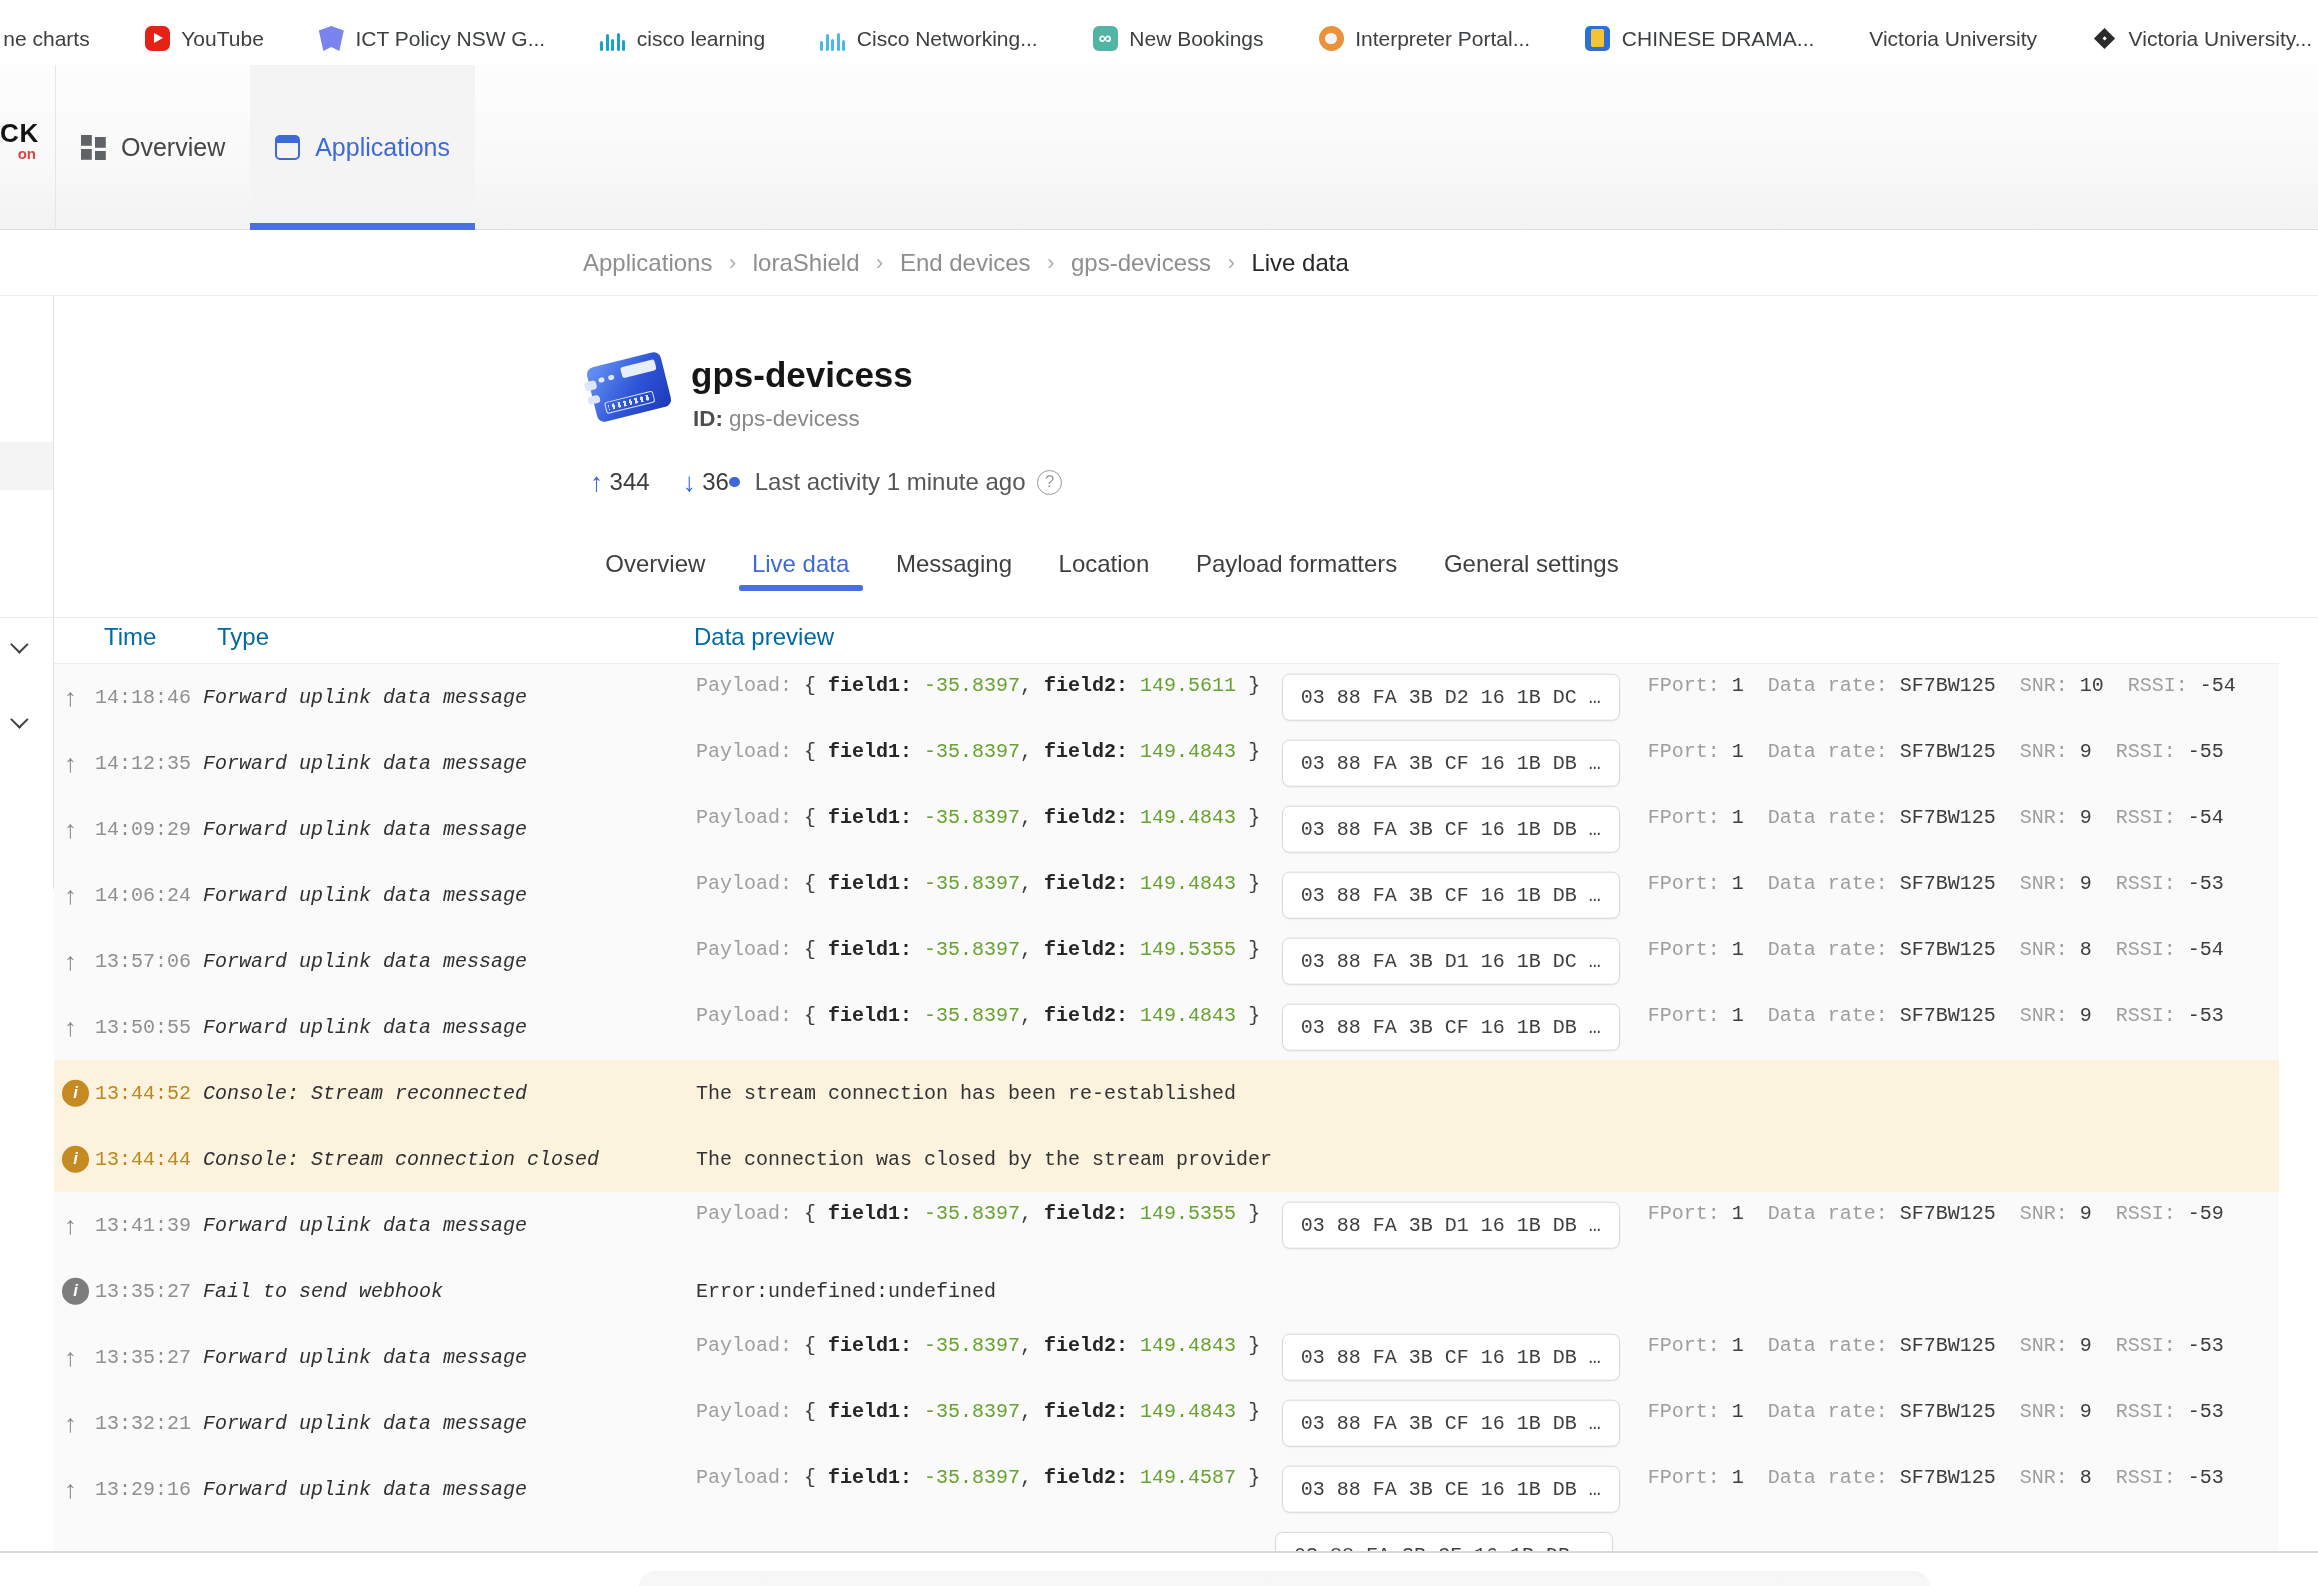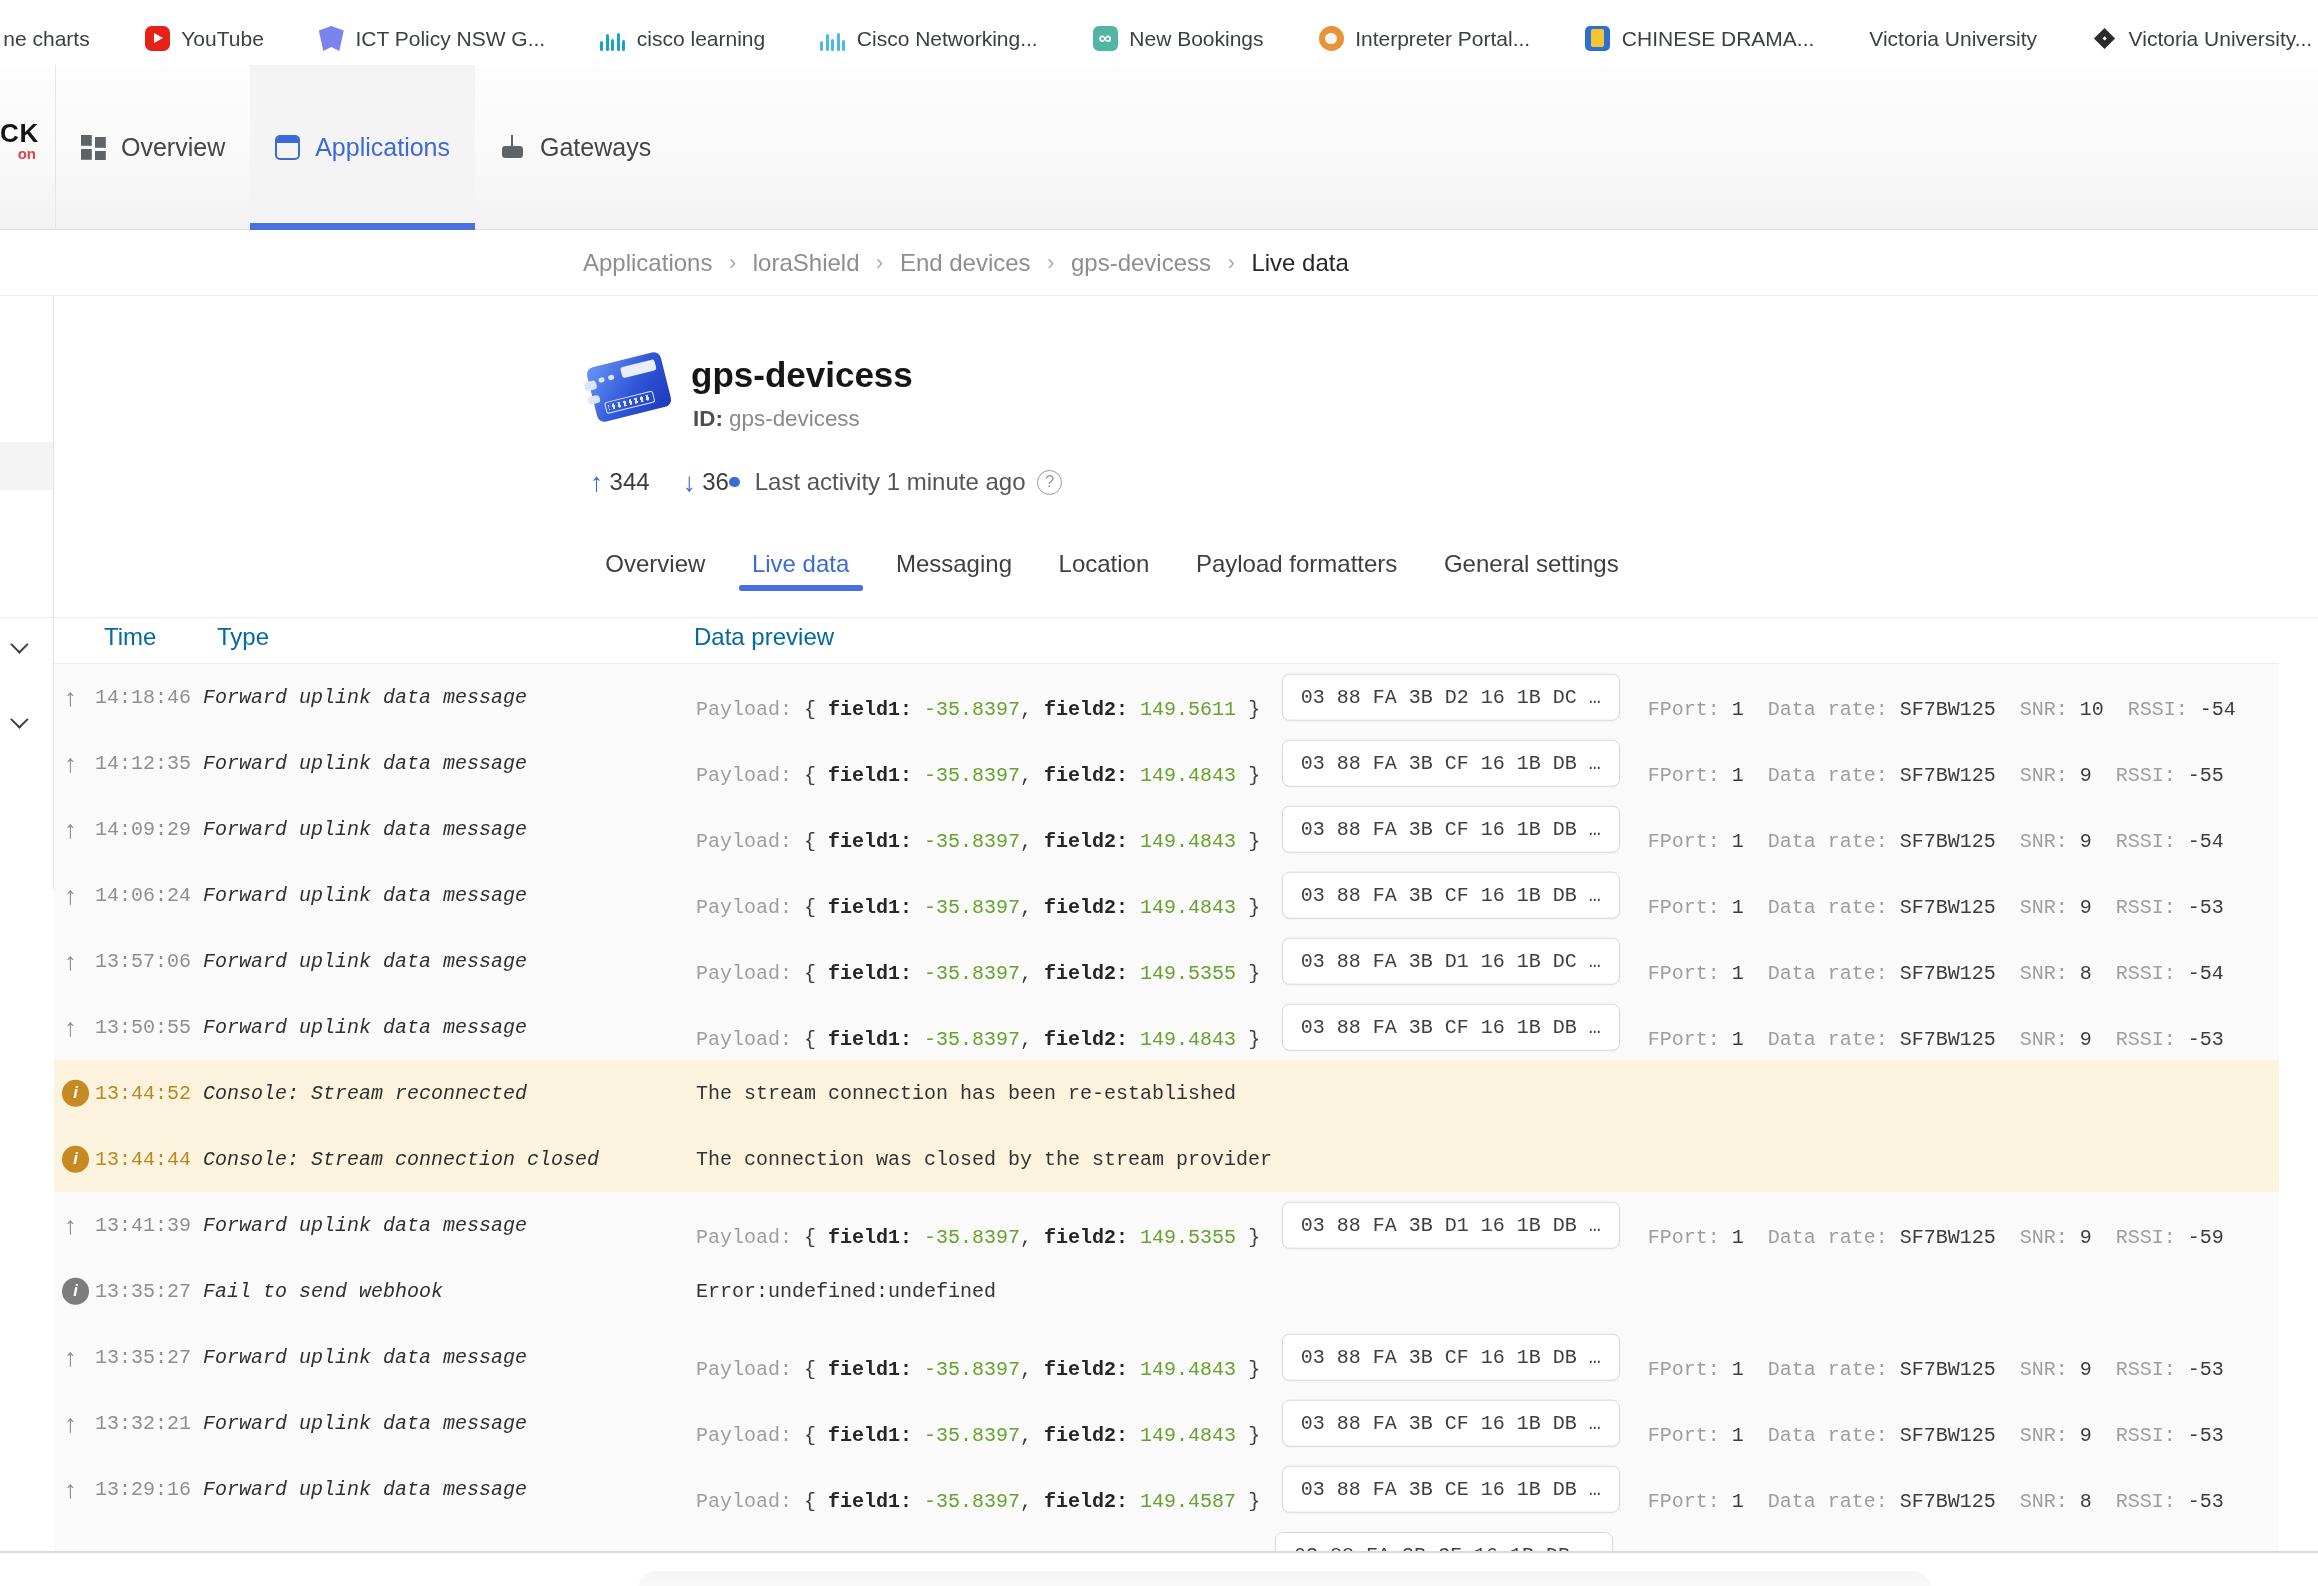--- a/index.html
+++ b/index.html
@@ -130,21 +130,21 @@
   .lrow > span, .lrow > div { position:absolute; top:50%; transform:translateY(-50%); }
   .arrow-up { left:10px; font-size:25px; color:#8c8c8c; font-weight:500; }
   .info-icon { left:8.3px; width:26.5px; height:26.5px; border-radius:50%; color:#fff; font-size:16.6px;
     font-weight:bold; font-style:italic; display:flex; align-items:center; justify-content:center; }
   .info-icon.warn { background:#c68a22; }
   .info-icon.gray { background:#7d7d7d; }
   .mono, .ltime, .ltype, .lpreview { font-family:"Liberation Mono", monospace; font-size:20px; }
   .ltime { left:41px; color:#8f8f8f; }
   .ltime.warn-t { color:#bd871c; }
   .ltype { left:149px; color:#2f2f2f;font-style:italic; }
-  .lpreview { left:642px; white-space:pre; color:#2f2f2f; display:flex; align-items:flex-end; }
+  .lpreview { left:642px; white-space:pre; color:#2f2f2f; display:flex; align-items:flex-start; }
   .mlabel { color:#9e9e9e; }
   .mdark { color:#3d3d3d; }
   .mbold { color:#262626; font-weight:bold; }
   .mgreen { color:#68a22e; }
   .mdark2 { color:#3d3d3d; }
   .mmsg { color:#333; }
   .hexbox { display:inline-block; background:#fff; border:1.2px solid #d8d8d8; border-radius:7.5px;
     padding:10.8px 18px; margin:0 28px 0 21.5px; color:#3f3f3f; box-shadow:0 0.8px 1.7px rgba(0,0,0,0.04);
     white-space:nowrap; }
   .partial-row { position:relative; height:66px; }
@@ -218,24 +218,20 @@
   <div id="nav-divider"></div>
   <div id="main-nav-tabs">
       <div class="nav-tab">
         <span class="nticon grid"></span>
         <span>Overview</span>
       </div>
       <div class="nav-tab active">
         <span class="nticon appwindow"></span>
         <span>Applications</span>
       </div>
-      <div class="nav-tab">
-        <span class="nticon router"></span>
-        <span>Gateways</span>
-      </div>
     </div>
 </div>
 
 <div id="breadcrumb-band">
   <div id="breadcrumb">
       <span class="crumb">Applications</span>
       <span class="sep">›</span>
       <span class="crumb">loraShield</span>
       <span class="sep">›</span>
       <span class="crumb">End devices</span>

